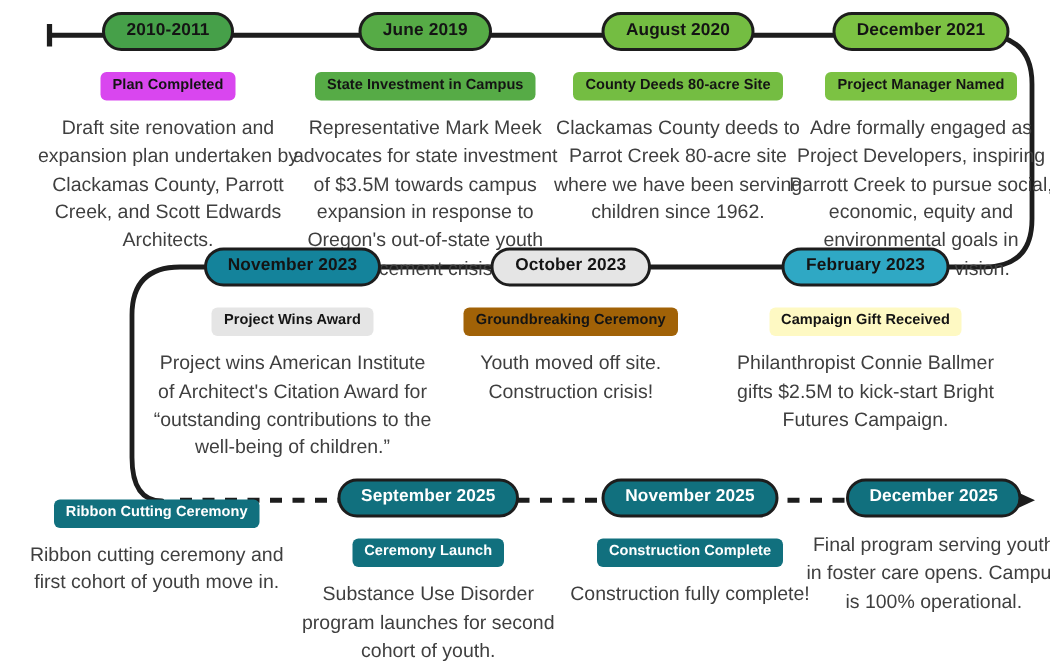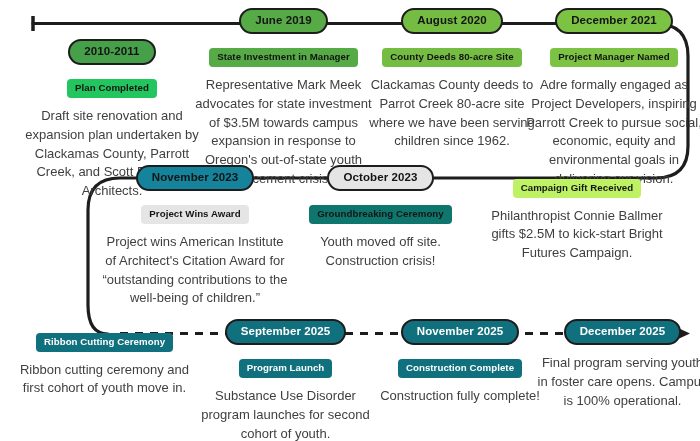--- a/index.html
+++ b/index.html
@@ -82,32 +82,32 @@
 
     <path d="M240 178 H120 Q88 178 88 210 V305 Q88 334 108 334" fill="none" stroke="#1d1d1d" stroke-width="3.2" stroke-linecap="round"></path>
 
     <line x1="120" y1="333.5" x2="676" y2="333.5" stroke="#1d1d1d" stroke-width="3.2" stroke-dasharray="8 7" stroke-linecap="butt"></line>
 
     <polygon points="676,327 690,333.5 676,340" fill="#1d1d1d"></polygon>
   </svg>
 
   <div class="row row-1">
 
-    <div class="node" style="left:22px;top:8px;width:180px;margin-top:31px;">
+    <div class="node" style="left:22px;top:8px;width:180px;">
       <div class="node-inner">
         <div class="pill txt-dark" style="background-color: rgb(70, 160, 73);">2010-2011</div>
-        <div class="badge txt-dark" style="background-color: #22c55e;">Plan Completed</div>
+        <div class="badge txt-dark" style="background-color: #d946ef;">Plan Completed</div>
         <div class="desc">Draft site renovation and expansion plan undertaken by Clackamas County, Parrott Creek, and Scott Edwards Architects.</div>
       </div>
     </div>
 
     <div class="node" style="left:191px;top:8px;width:185px;">
       <div class="node-inner">
         <div class="pill txt-dark" style="background-color: rgb(86, 171, 70);">June 2019</div>
-        <div class="badge txt-dark" style="background-color: rgb(86, 171, 70);">State Investment in Manager</div>
+        <div class="badge txt-dark" style="background-color: rgb(86, 171, 70);">State Investment in Campus</div>
         <div class="desc">Representative Mark Meek advocates for state investment of $3.5M towards campus expansion in response to Oregon's out-of-state youth placement crisis.</div>
       </div>
     </div>
 
     <div class="node" style="left:362px;top:8px;width:180px;">
       <div class="node-inner">
         <div class="pill txt-dark" style="background-color: rgb(116, 189, 66);">August 2020</div>
         <div class="badge txt-dark" style="background-color: rgb(116, 189, 66);">County Deeds 80-acre Site</div>
         <div class="desc">Clackamas County deeds to Parrot Creek 80-acre site where we have been serving children since 1962.</div>
       </div>
@@ -128,46 +128,47 @@
       <div class="node-inner">
         <div class="pill txt-dark" style="background-color: rgb(20, 131, 155);">November 2023</div>
         <div class="badge txt-dark" style="background-color: #e5e5e5;">Project Wins Award</div>
         <div class="desc">Project wins American Institute of Architect's Citation Award for “outstanding contributions to the well-being of children.”</div>
       </div>
     </div>
 
     <div class="node" style="left:288px;top:5px;width:185px;">
       <div class="node-inner">
         <div class="pill txt-dark" style="background-color: #e5e5e5;">October 2023</div>
-        <div class="badge txt-dark" style="background-color: #0f766e;">Groundbreaking Ceremony</div>
+        <div class="badge txt-dark" style="background-color: #a16207;">Groundbreaking Ceremony</div>
         <div class="desc">Youth moved off site. Construction crisis!</div>
       </div>
     </div>
 
     <div class="node" style="left:482px;top:5px;width:190px;">
       <div class="node-inner">
-        <div class="badge txt-dark" style="background-color: #bef264;">Campaign Gift Received</div>
+        <div class="pill txt-dark" style="background-color: rgb(47, 168, 196);">February 2023</div>
+        <div class="badge txt-dark" style="background-color: #fef9c3;">Campaign Gift Received</div>
         <div class="desc">Philanthropist Connie Ballmer gifts $2.5M to kick-start Bright Futures Campaign.</div>
       </div>
     </div>
   </div>
 
   <div class="row row-3">
 
     <div class="node" style="left:12px;top:6px;width:185px;">
       <div class="node-inner">
         <div class="badge txt-white" style="background-color: rgb(17, 112, 126);">Ribbon Cutting Ceremony</div>
         <div class="desc">Ribbon cutting ceremony and first cohort of youth move in.</div>
       </div>
     </div>
 
     <div class="node" style="left:193px;top:6px;width:185px;">
       <div class="node-inner">
         <div class="pill txt-white" style="background-color: rgb(17, 112, 126);">September 2025</div>
-        <div class="badge txt-white" style="background-color: rgb(17, 112, 126);">Program Launch</div>
+        <div class="badge txt-white" style="background-color: rgb(17, 112, 126);">Ceremony Launch</div>
         <div class="desc">Substance Use Disorder program launches for second cohort of youth.</div>
       </div>
     </div>
 
     <div class="node" style="left:370px;top:6px;width:180px;">
       <div class="node-inner">
         <div class="pill txt-white" style="background-color: rgb(17, 112, 126);">November 2025</div>
         <div class="badge txt-white" style="background-color: rgb(17, 112, 126);">Construction Complete</div>
         <div class="desc">Construction fully complete!</div>
       </div>

